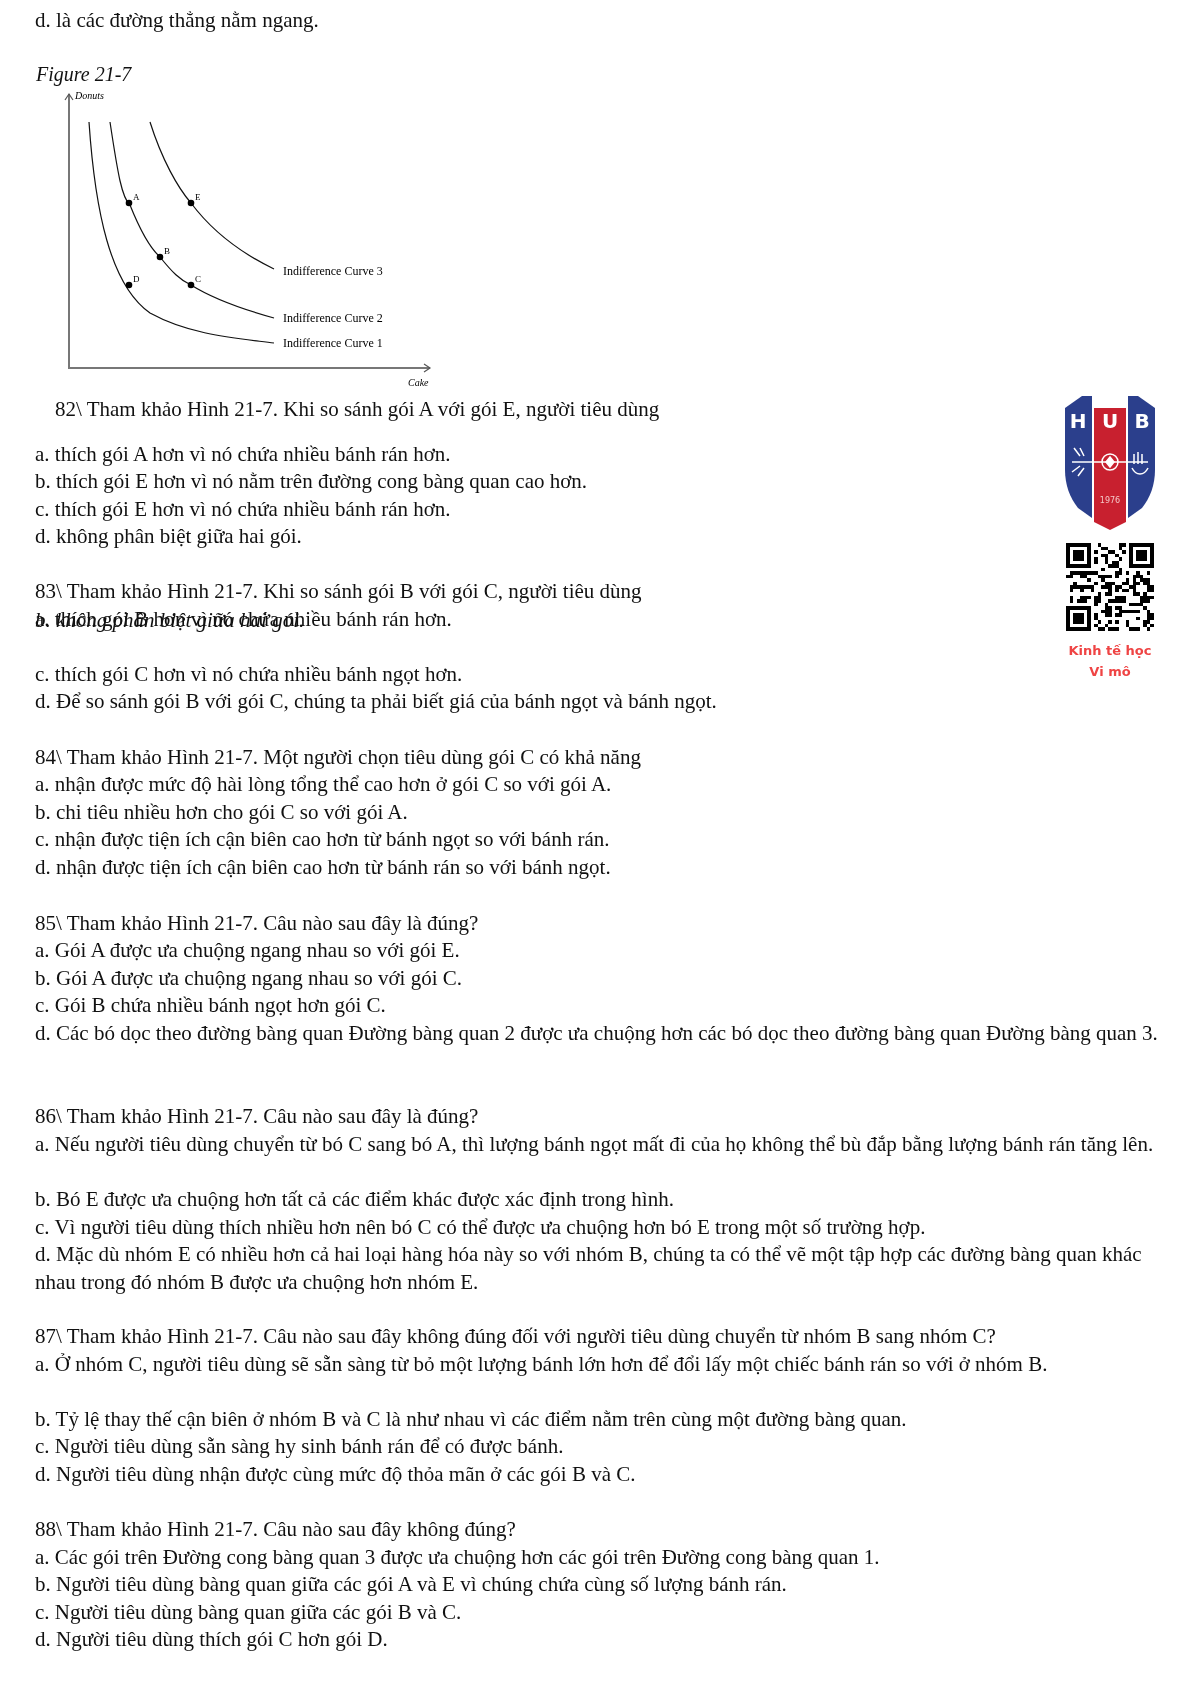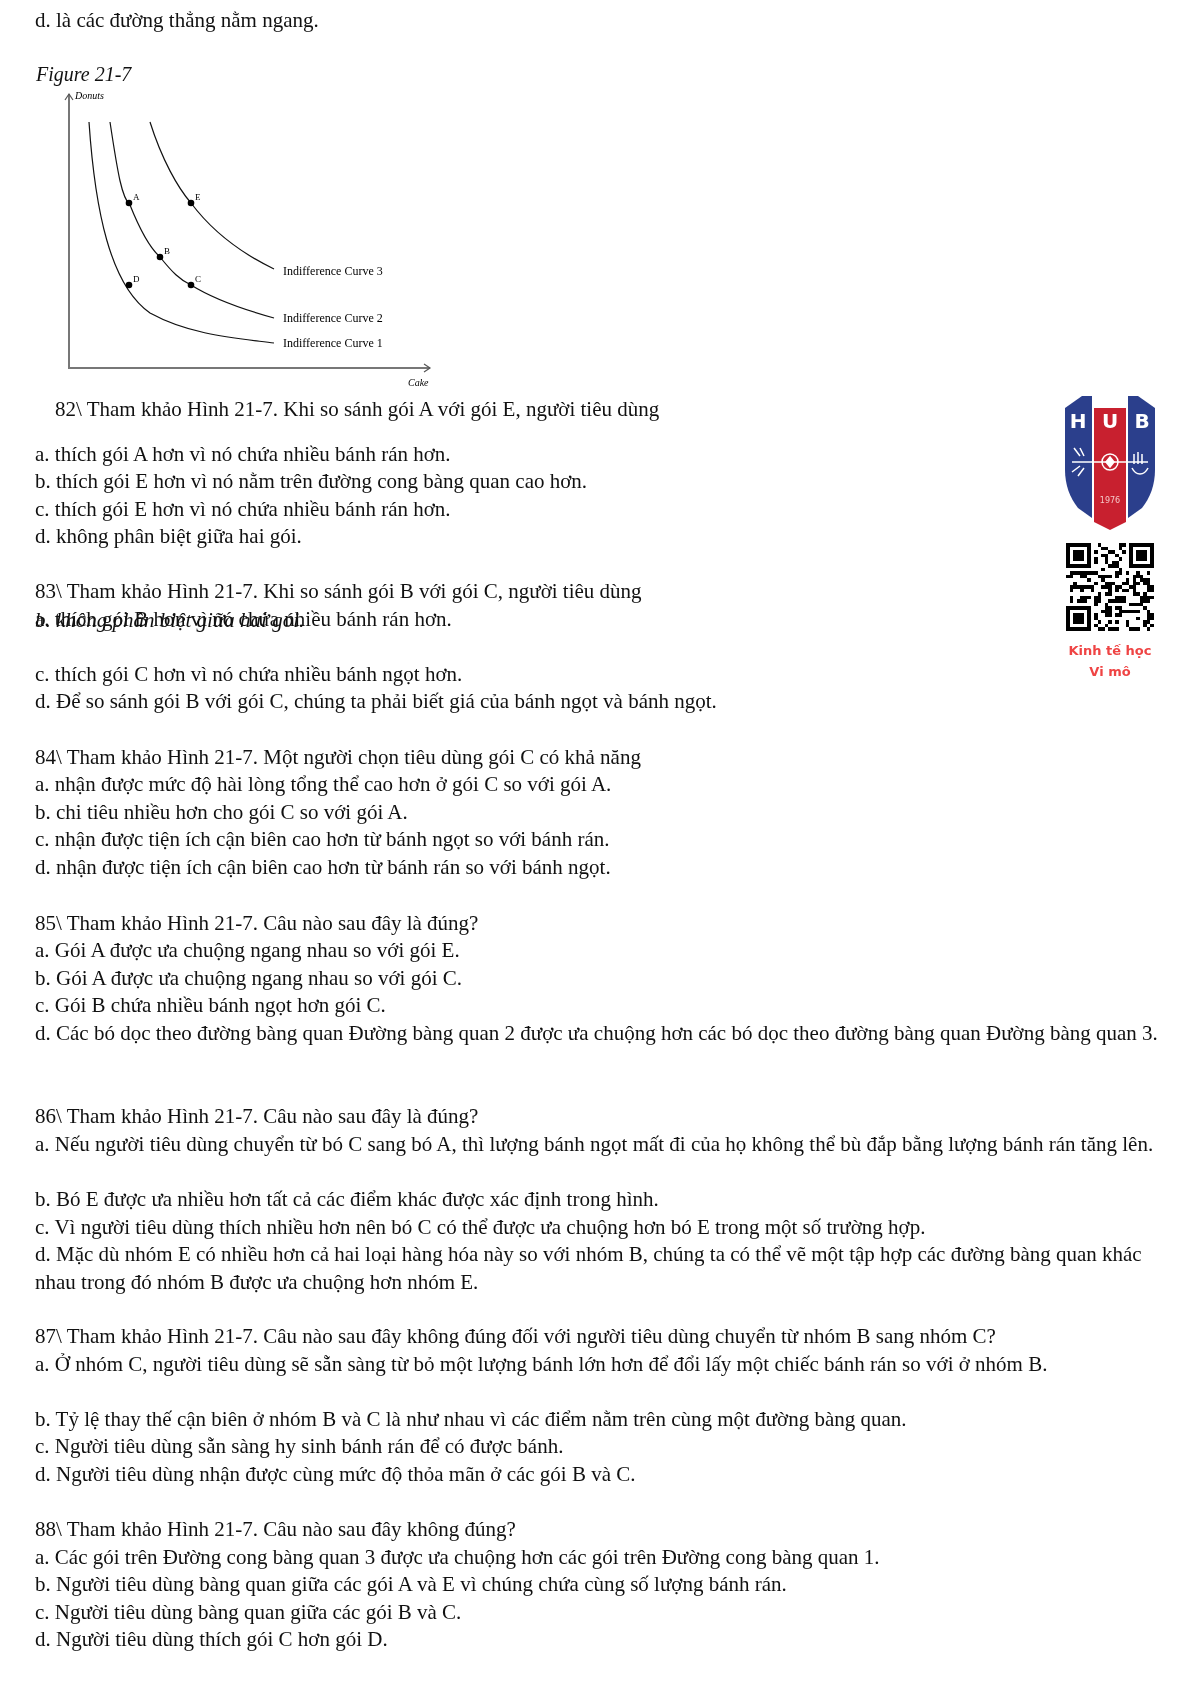--- a/index.html
+++ b/index.html
@@ -78,21 +78,21 @@
   <div class="line" style="top:910px;">85\ Tham khảo Hình 21-7. Câu nào sau đây là đúng?</div>
   <div class="line" style="top:937px;">a. Gói A được ưa chuộng ngang nhau so với gói E.</div>
   <div class="line" style="top:965px;">b. Gói A được ưa chuộng ngang nhau so với gói C.</div>
   <div class="line" style="top:992px;">c. Gói B chứa nhiều bánh ngọt hơn gói C.</div>
   <div class="wrap" style="top:1020px;">d. Các bó dọc theo đường bàng quan Đường bàng quan 2 được ưa chuộng hơn các bó dọc theo đường bàng quan Đường bàng quan 3.</div>
 </div>
 
 <div>
   <div class="line" style="top:1103px;">86\ Tham khảo Hình 21-7. Câu nào sau đây là đúng?</div>
   <div class="wrap" style="top:1131px;">a. Nếu người tiêu dùng chuyển từ bó C sang bó A, thì lượng bánh ngọt mất đi của họ không thể bù đắp bằng lượng bánh rán tăng lên.</div>
-  <div class="line" style="top:1186px;">b. Bó E được ưa nhiều hơn tất cả các điểm khác được xác định trong hình.</div>
+  <div class="line" style="top:1186px;">b. Bó E được ưa chuộng hơn tất cả các điểm khác được xác định trong hình.</div>
   <div class="line" style="top:1214px;">c. Vì người tiêu dùng thích nhiều hơn nên bó C có thể được ưa chuộng hơn bó E trong một số trường hợp.</div>
   <div class="wrap" style="top:1241px;">d. Mặc dù nhóm E có nhiều hơn cả hai loại hàng hóa này so với nhóm B, chúng ta có thể vẽ một tập hợp các đường bàng quan khác nhau trong đó nhóm B được ưa chuộng hơn nhóm E.</div>
 </div>
 
 <div>
   <div class="line" style="top:1323px;">87\ Tham khảo Hình 21-7. Câu nào sau đây không đúng đối với người tiêu dùng chuyển từ nhóm B sang nhóm C?</div>
   <div class="wrap" style="top:1351px;">a. Ở nhóm C, người tiêu dùng sẽ sẵn sàng từ bỏ một lượng bánh lớn hơn để đổi lấy một chiếc bánh rán so với ở nhóm B.</div>
   <div class="line" style="top:1406px;">b. Tỷ lệ thay thế cận biên ở nhóm B và C là như nhau vì các điểm nằm trên cùng một đường bàng quan.</div>
   <div class="line" style="top:1433px;">c. Người tiêu dùng sẵn sàng hy sinh bánh rán để có được bánh.</div>
   <div class="line" style="top:1461px;">d. Người tiêu dùng nhận được cùng mức độ thỏa mãn ở các gói B và C.</div>

